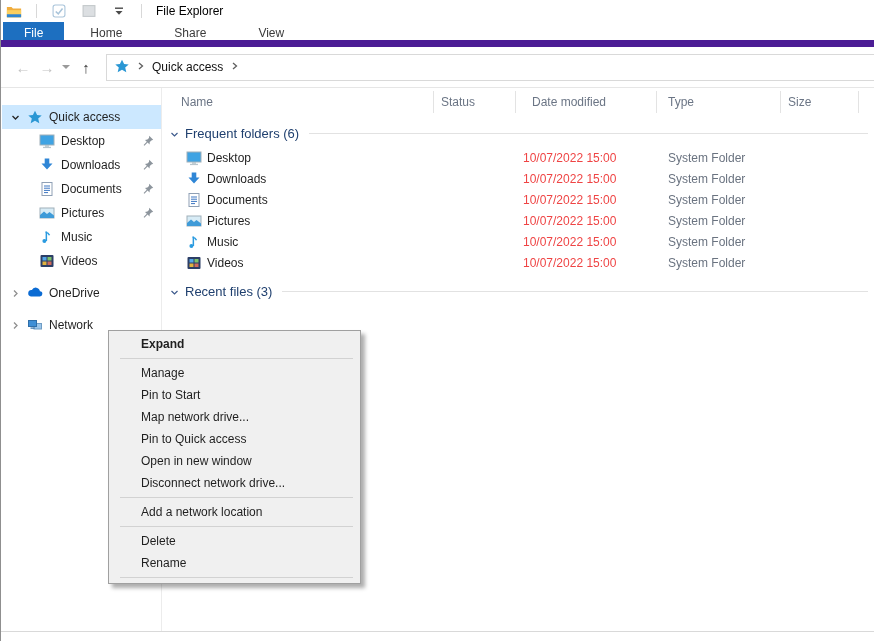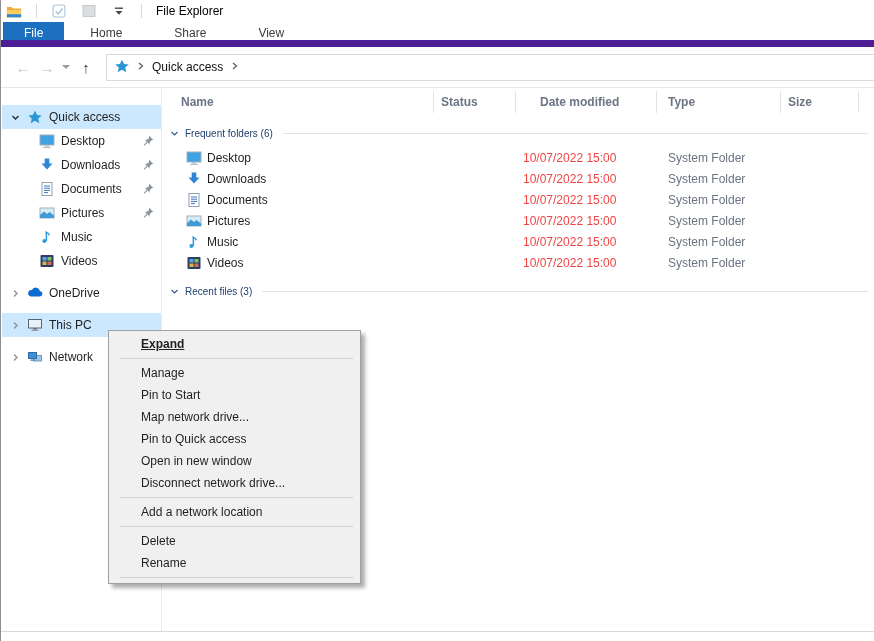--- a/index.html
+++ b/index.html
@@ -32,39 +32,39 @@
   .sidebar { width:160px; flex:none; border-right:1px solid #ececec; padding-top:17px; }
   .side-item { height:24px; display:flex; align-items:center; padding-left:8px; gap:6px; position:relative; }
   .side-item .chev { width:11px; height:11px; flex:none; }
   .side-item .s-icon { width:16px; height:16px; flex:none; display:flex; align-items:center; justify-content:center; }
   .side-item.level-1 { padding-left:37px; }
   .side-item.selected { background:#cce8ff; }
   .side-item.mt8 { margin-top:8px; }
   .pin { position:absolute; right:7px; top:6px; width:12px; height:12px; }
   
   .main { flex:1; position:relative; }
-  .col-headers { position:relative; height:28px; color:#6b7585;font-weight:bold; }
+  .col-headers { position:relative; height:28px; color:#6b7585; }
   .col { position:absolute; top:7px; }
-  .col-name { left:19px; } .col-status { left:279px; } .col-date { left:378px; }
+  .col-name { left:19px; } .col-status { left:279px; } .col-date { left:370px; }
   .col-type { left:506px; } .col-size { left:626px; }
   .colsep { position:absolute; top:3px; width:1px; height:22px; background:#e3e3e3; }
-  .group-header { display:flex; align-items:center; height:22px; margin:6px 6px 4px 7px; color:#20406f; font-size:10px; }
+  .group-header { display:flex; align-items:center; height:22px; margin:6px 6px 4px 7px; color:#20406f; font-size:13px; }
   .group-header .g-chev { width:11px; height:11px; margin-right:5px; flex:none; }
   .group-header .rule { flex:1; height:1px; background:#e2e2e2; margin-left:10px; }
   .filerow { height:21px; position:relative; }
   .fr-icon { position:absolute; left:24px; top:2px; width:16px; height:16px; }
   .fr-name { position:absolute; left:45px; top:3px; color:#1f1f1f; }
   .fr-date { position:absolute; left:361px; top:3px; color:#ef4444; }
   .fr-type { position:absolute; left:506px; top:3px; color:#6a7380; }
   
   .context-menu { position:absolute; left:107px; top:330px; width:253px; z-index:10;
     background:#f0f0f0; border:1px solid #a0a0a0; padding:2px 0;
     box-shadow:4px 4px 4px rgba(0,0,0,0.32); }
   .menu-item { height:22px; line-height:22px; padding-left:32px; color:#1f1f1f; }
-  .menu-item.default { font-weight:bold;text-decoration:underline; }
+  .menu-item.default { font-weight:bold; }
   .menu-sep { border:0; border-top:1px solid #d2d2d2; margin:3px 7px 3px 11px; }
   
   .statusbar { position:absolute; left:0; right:0; bottom:0; height:10px; border-top:1px solid #d9d9d9; background:#fff; }
 </style>
 </head>
 <body>
 
 <div class="window">
 
   <div class="titlebar">
@@ -231,33 +231,20 @@
               <polyline points="4,2.5 7,5.5 4,8.5" stroke="#8f8f8f" fill="none" stroke-width="1.3"></polyline>
             </svg></span>
         <span class="s-icon">
             <svg width="16" height="16" viewBox="0 0 16 16">
               <path d="M4 11.5 h8.6 a2.6 2.6 0 0 0 0.3 -5.2 A4.2 4.2 0 0 0 4.9 5.1 A3.2 3.2 0 0 0 4 11.5 z" fill="#0b6bd3"></path>
             </svg>
           </span>
         <span>OneDrive</span>
       </div>
 
-      <div class="side-item mt8 selected">
-        <span class="chev"><svg width="11" height="11" viewBox="0 0 11 11">
-              <polyline points="4,2.5 7,5.5 4,8.5" stroke="#8f8f8f" fill="none" stroke-width="1.3"></polyline>
-            </svg></span>
-        <span class="s-icon">
-            <svg width="16" height="16" viewBox="0 0 16 16">
-              <rect x="1.5" y="2.5" width="13" height="8.5" fill="#e8f1f7" stroke="#5a6570"></rect>
-              <rect x="6.5" y="11" width="3" height="1.6" fill="#5a6570"></rect>
-              <rect x="4.5" y="12.6" width="7" height="1.3" fill="#8795a0"></rect>
-            </svg>
-          </span>
-        <span>This PC</span>
-      </div>
 
       <div class="side-item mt8">
         <span class="chev"><svg width="11" height="11" viewBox="0 0 11 11">
               <polyline points="4,2.5 7,5.5 4,8.5" stroke="#8f8f8f" fill="none" stroke-width="1.3"></polyline>
             </svg></span>
         <span class="s-icon">
             <svg width="16" height="16" viewBox="0 0 16 16">
               <rect x="7" y="6.5" width="7.5" height="5.5" fill="#9cc6ea" stroke="#6f9cc4"></rect>
               <rect x="1.5" y="3.5" width="8" height="6" fill="#3f8fd6" stroke="#2f6ea8"></rect>
               <rect x="3.5" y="10.5" width="4" height="1.2" fill="#2f6ea8"></rect>

